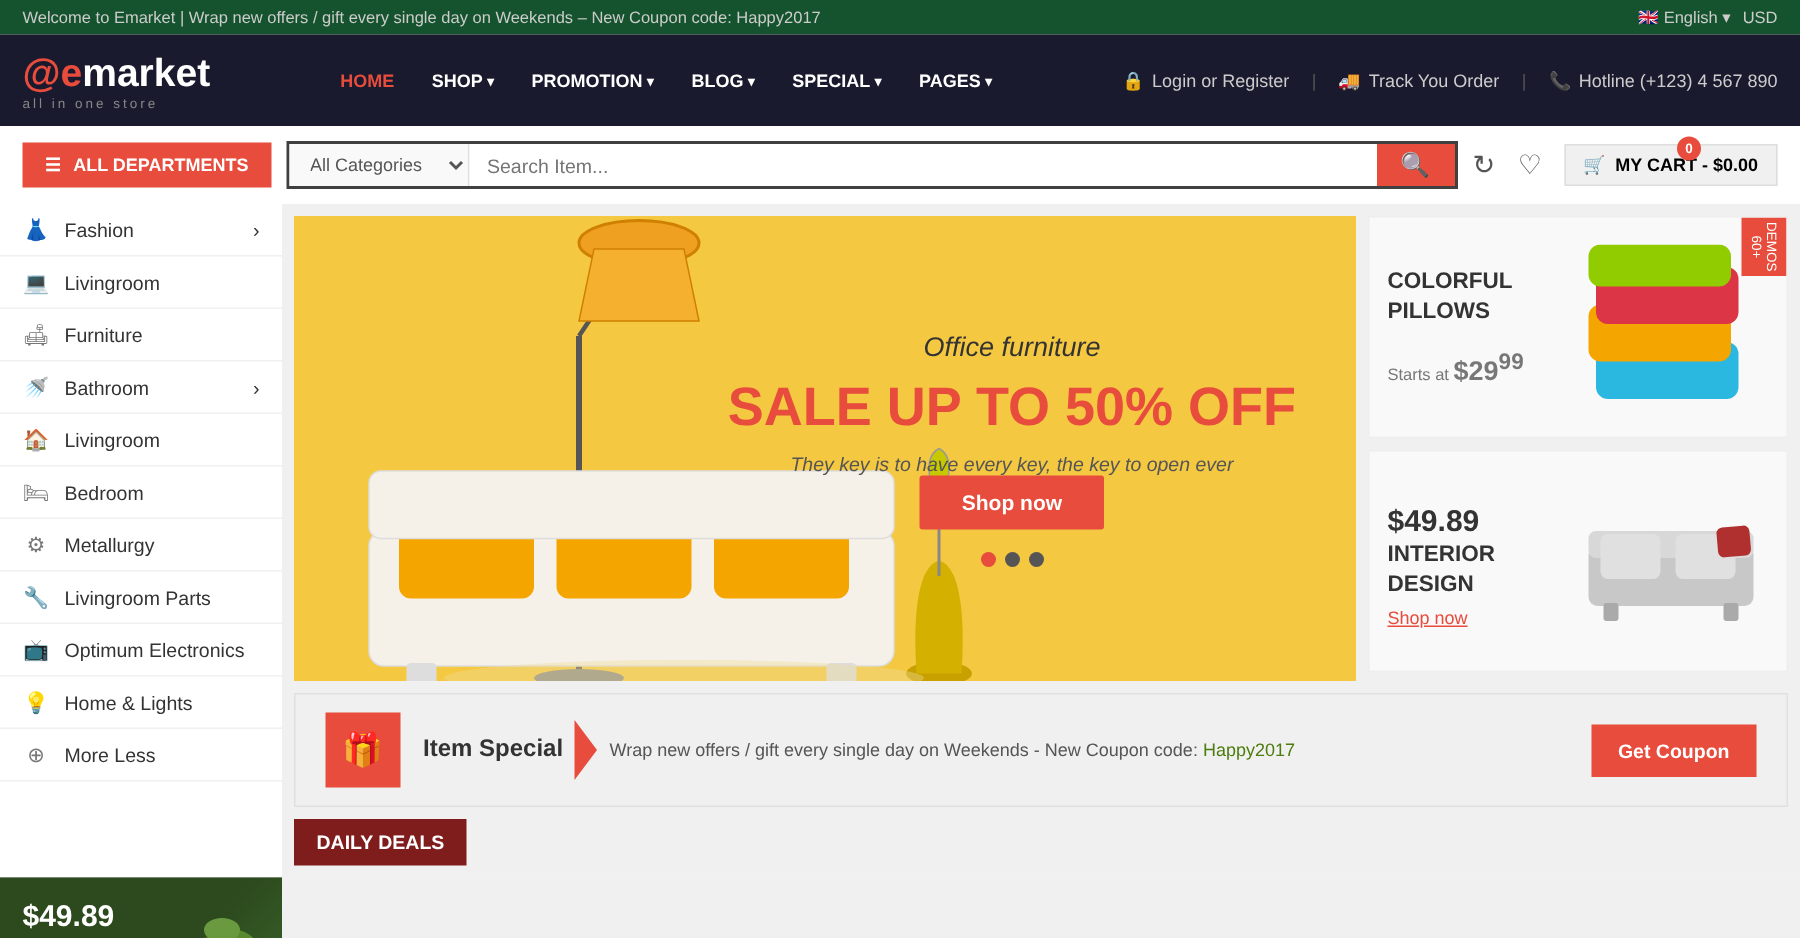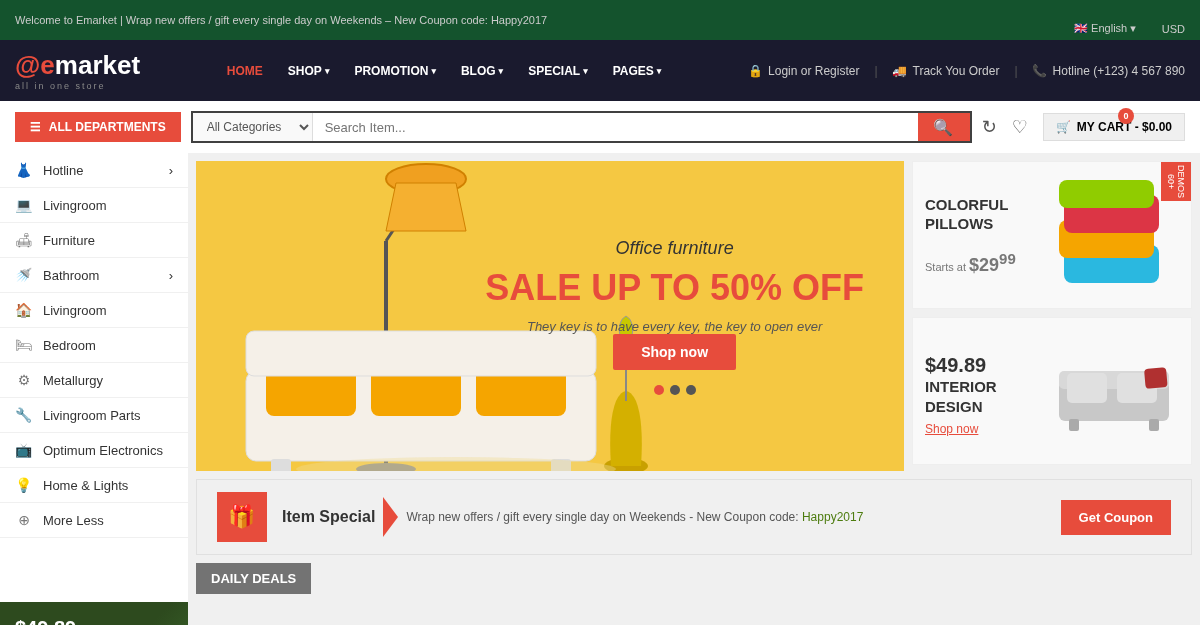--- a/index.html
+++ b/index.html
@@ -8,21 +8,21 @@
     
     .top-bar {
       background: #14532d;
       color: #ccc;
       font-size: 11px;
       padding: 5px 15px;
       display: flex;
       justify-content: space-between;
       align-items: center;
     }
-    .top-bar-right { display: flex; align-items: center; gap: 26px; margin-top: 17px; }
+    .top-bar-right { display: flex; align-items: center; gap: 8px; }
     .top-bar-right span { cursor: pointer; color: #ccc; }
 
     
     .header {
       background: #1a1a2e;
       padding: 10px 15px;
       display: flex;
       align-items: center;
       justify-content: space-between;
     }
@@ -246,21 +246,21 @@
       border: none;
       padding: 10px 18px;
       font-size: 13px;
       font-weight: bold;
       cursor: pointer;
       white-space: nowrap;
     }
 
     
     .daily-deals-header {
-      background: #737373;
+      background: #7f1d1d;
       color: #fff;
       padding: 8px 15px;
       font-size: 13px;
       font-weight: bold;
       display: inline-block;
     }
     .promo-card {
       width: 188px;
       min-height: 100px;
       background: #2d4a1e;
@@ -351,21 +351,21 @@
     </button>
   </div>
 </div>
 
 <div class="main-content">
 
   <div class="sidebar">
     <div class="sidebar-item">
       <div class="sidebar-item-left">
         <span class="sidebar-icon">👗</span>
-        <span>Hotline</span>
+        <span>Fashion</span>
       </div>
       <span>›</span>
     </div>
     <div class="sidebar-item">
       <div class="sidebar-item-left">
         <span class="sidebar-icon">💻</span>
         <span>Livingroom</span>
       </div>
     </div>
     <div class="sidebar-item">

